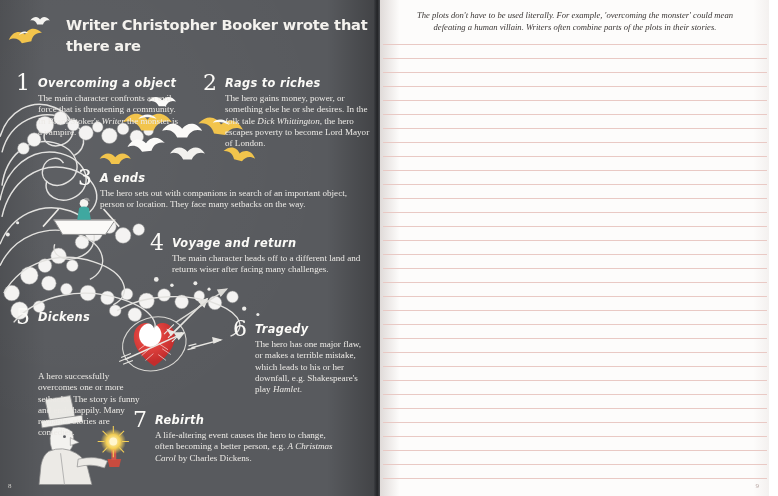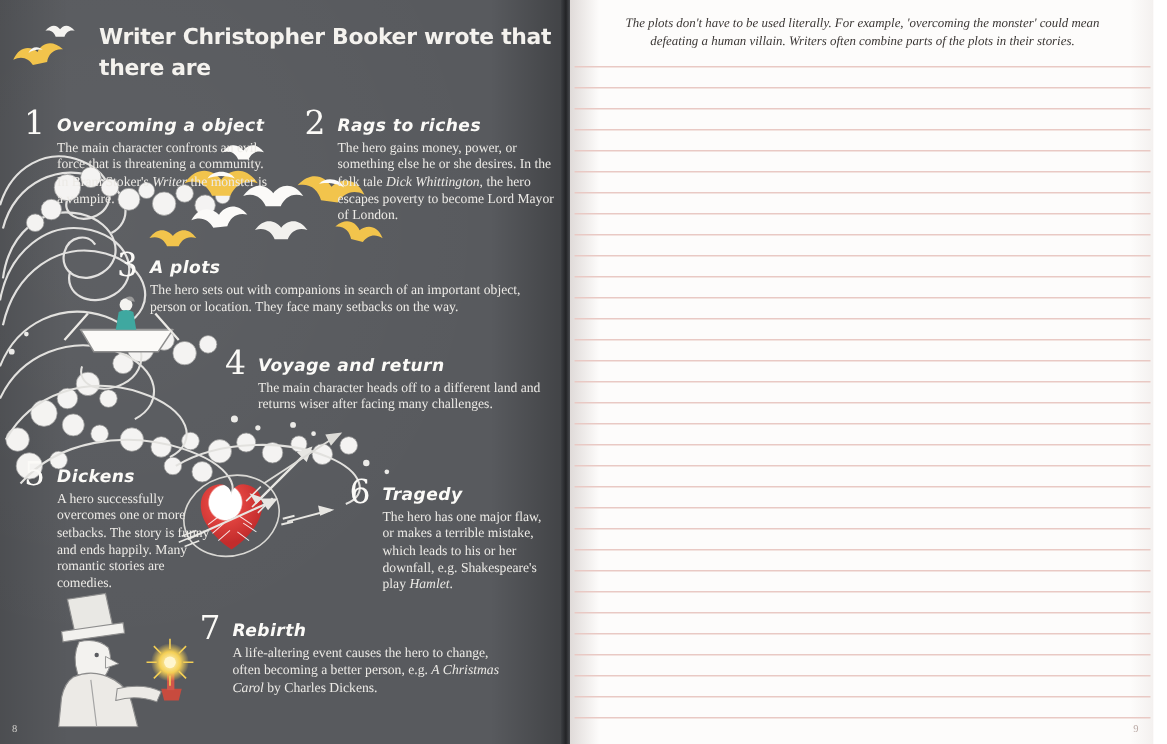--- a/index.html
+++ b/index.html
@@ -62,21 +62,21 @@
     font-size:9.1px;line-height:11.3px;
     color:#eceae6;
   }
   .plot .body i{font-style:italic;}
 
   
   #p1{left:16px;top:77px;}  #p1 .body{width:145px;}
   #p2{left:203px;top:77px;} #p2 .body{width:150px;}
   #p3{left:78px;top:172px;} #p3 .body{width:265px;}
   #p4{left:150px;top:237px;}#p4 .body{width:200px;}
-  #p5{left:16px;top:311px;} #p5 .body{width:103px;}
+  #p5{left:16px;top:311px;} #p5 .body{width:103px;margin-top:44px;}
   #p6{left:233px;top:323px;}#p6 .body{width:112px;}
   #p7{left:133px;top:414px;}#p7 .body{width:190px;}
 
   .pagenum{
     position:absolute;bottom:6px;
     font-family:"Liberation Serif", serif;font-size:7px;
     z-index:30;
   }
   .pagenum.l{left:8px;color:#cfcdc9;}
   .pagenum.r{right:10px;color:#b9a8a4;}
@@ -324,21 +324,21 @@
     </div>
 
     <div class="plot" id="p2">
       <div class="num">2</div>
       <div class="ttl">Rags to riches</div>
       <div class="body">The hero gains money, power, or something else he or she desires. In the folk tale <i>Dick Whittington</i>, the hero escapes poverty to become Lord Mayor of London.</div>
     </div>
 
     <div class="plot" id="p3">
       <div class="num">3</div>
-      <div class="ttl">A plots</div>
+      <div class="ttl">A ends</div>
       <div class="body">The hero sets out with companions in search of an important object, person or location. They face many setbacks on the way.</div>
     </div>
 
     <div class="plot" id="p4">
       <div class="num">4</div>
       <div class="ttl">Voyage and return</div>
       <div class="body">The main character heads off to a different land and returns wiser after facing many challenges.</div>
     </div>
 
     <div class="plot" id="p5">

